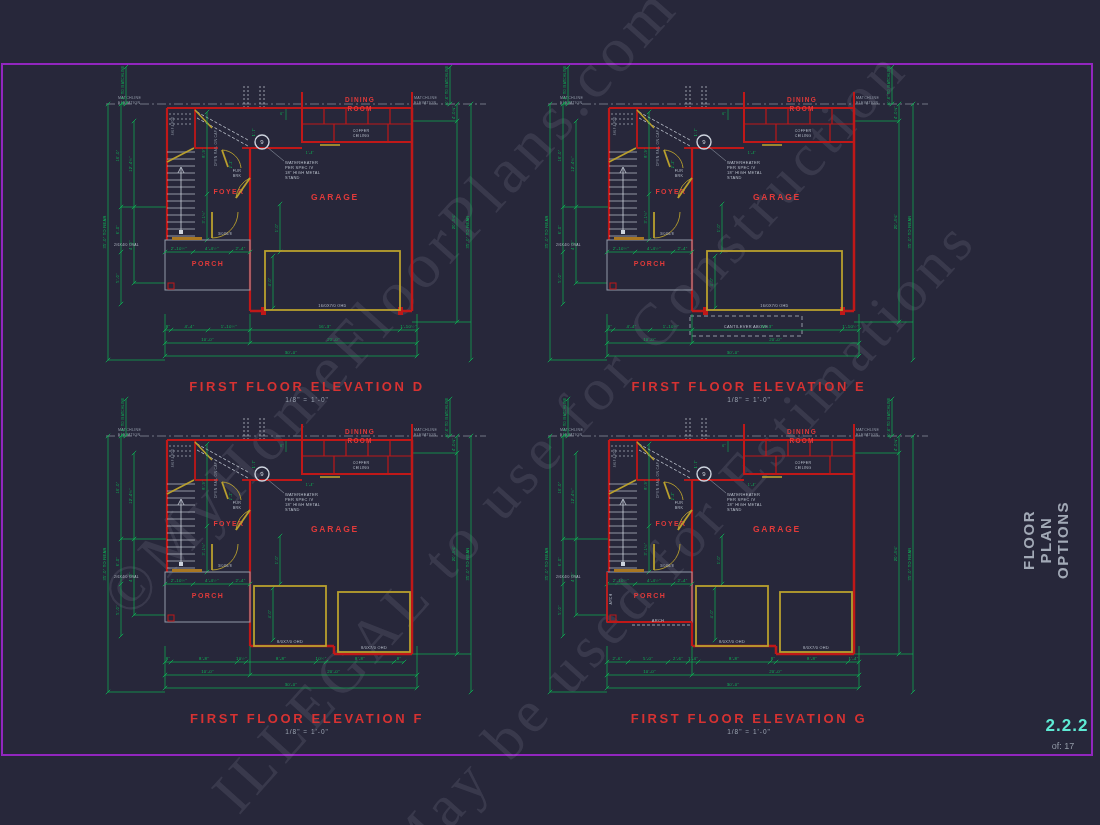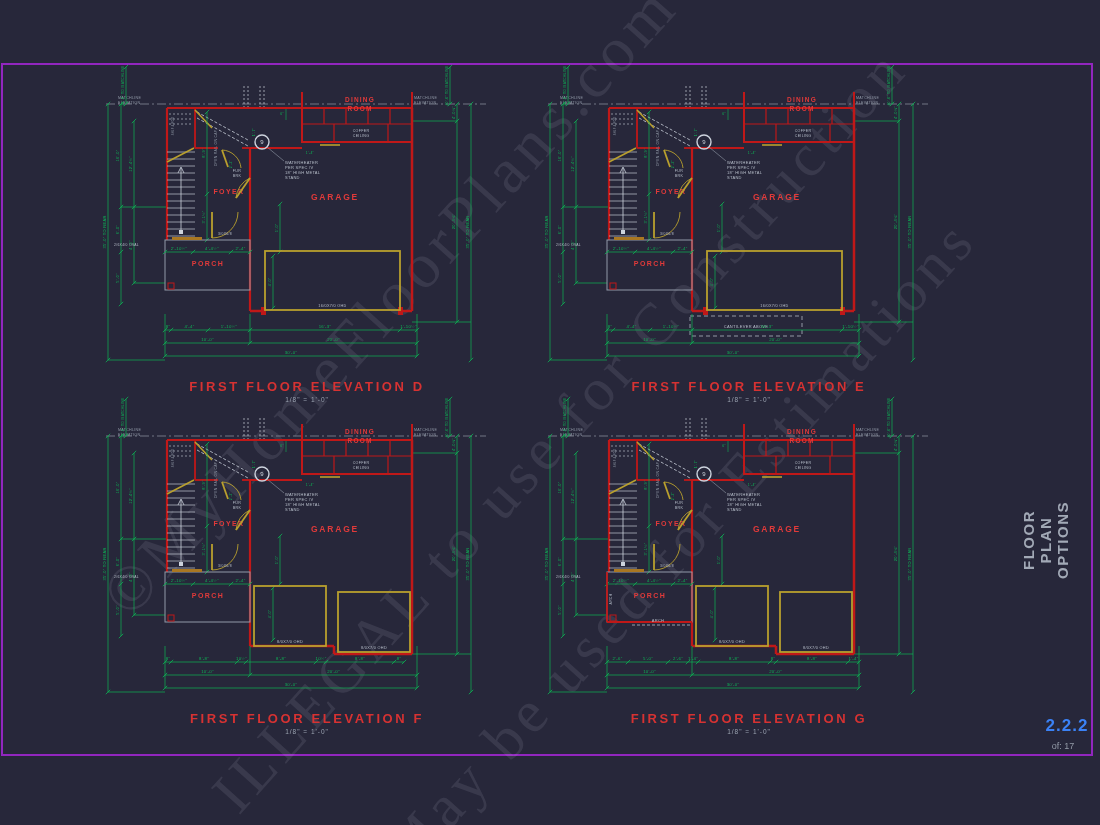--- a/index.html
+++ b/index.html
@@ -15,21 +15,21 @@
   .watermark{position:absolute;left:0;top:0;width:1100px;height:825px;pointer-events:none;}
   .wm{position:absolute;white-space:nowrap;font-family:"Liberation Serif",serif;
       color:rgba(208,214,230,0.11);transform:translate(-50%,-50%) rotate(-48deg);
       letter-spacing:6px;}
   .wm1{left:390px;top:300px;font-size:64px;}
   .wm2{left:560px;top:430px;font-size:60px;}
   .wm3{left:680px;top:545px;font-size:60px;}
   .side-title{position:absolute;left:1045px;top:540px;transform:translate(-50%,-50%) rotate(-90deg);
       text-align:center;color:#a2a9b6;font-size:15px;font-weight:600;letter-spacing:1.5px;line-height:17px;}
   .sheet-number{position:absolute;left:1067px;top:726px;transform:translate(-50%,-50%);
-      color:#3b82f6;font-size:17px;font-weight:bold;letter-spacing:1px;}
+      color:#5eead4;font-size:17px;font-weight:bold;letter-spacing:1px;}
   .sheet-of{position:absolute;left:1063px;top:746px;transform:translate(-50%,-50%);
       color:#939aa7;font-size:9px;}
 </style>
 </head>
 <body>
 
 <div class="sheet">
   <div class="drawing-frame"></div>
 
   <div class="watermark">

